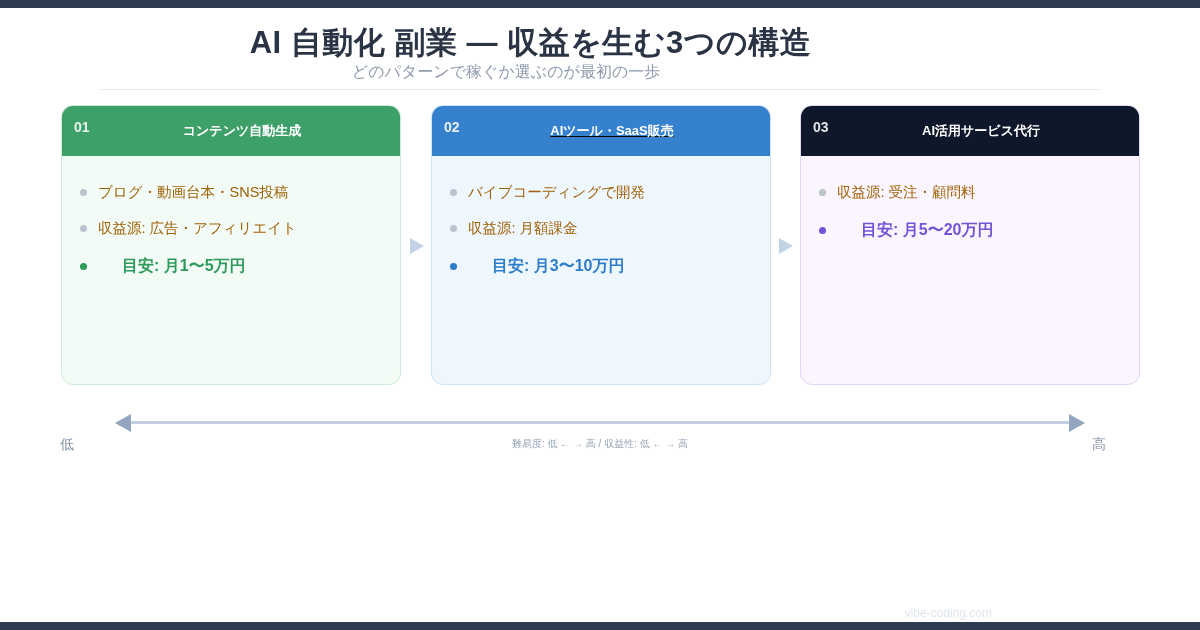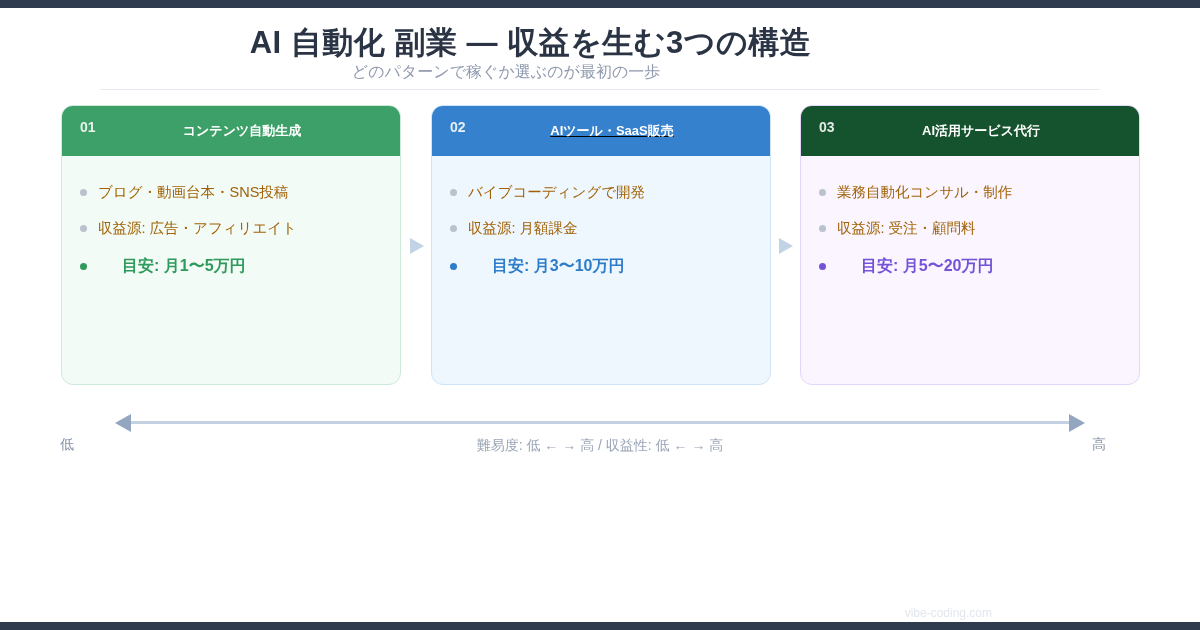--- a/index.html
+++ b/index.html
@@ -78,25 +78,25 @@
   .card.c3 { left: 739px; background: #faf5ff; border-color: #e2d7f8; }
 
   .card-header {
     height: 50px;
     display: flex;
     align-items: center;
     position: relative;
   }
   .c1 .card-header { background: #3da068; }
   .c2 .card-header { background: #3681ce; text-decoration: underline; }
-  .c3 .card-header { background: #14532d; }
+  .c3 .card-header { background: #0f172a; }
 
   .card-num {
     position: absolute;
-    left: 18px;
+    left: 12px;
     top: 13px;
     font-size: 14px;
     font-weight: bold;
     color: rgba(255,255,255,0.88);
   }
   .card-title {
     width: 100%;
     text-align: center;
     font-size: 13px;
     font-weight: bold;
@@ -190,21 +190,21 @@
     position: absolute;
     left: 1092px; top: 436px;
     font-size: 14px;
     color: #8492a8;
   }
   .axis-caption {
     position: absolute;
     left: 0; top: 437px;
     width: 1200px;
     text-align: center;
-    font-size: 14px;
+    font-size: 10px;
     color: #98a4b6;
   }
 
   
   .watermark {
     position: absolute;
     left: 0; top: 606px;
     width: 1048px;
     text-align: right;
     padding-right: 56px;
@@ -265,24 +265,20 @@
       </div>
     </div>
   </div>
 
   <div class="card c3">
     <div class="card-header">
       <span class="card-num">03</span>
       <span class="card-title">AI活用サービス代行</span>
     </div>
     <div class="card-body">
-      <div class="bullet">
-        <span class="dot"></span>
-        <span class="bullet-text">業務自動化コンサル・制作</span>
-      </div>
       <div class="bullet">
         <span class="dot"></span>
         <span class="bullet-text">収益源: 受注・顧問料</span>
       </div>
       <div class="bullet highlight">
         <span class="dot"></span>
         <span class="bullet-text">目安: 月5〜20万円</span>
       </div>
     </div>
   </div>

